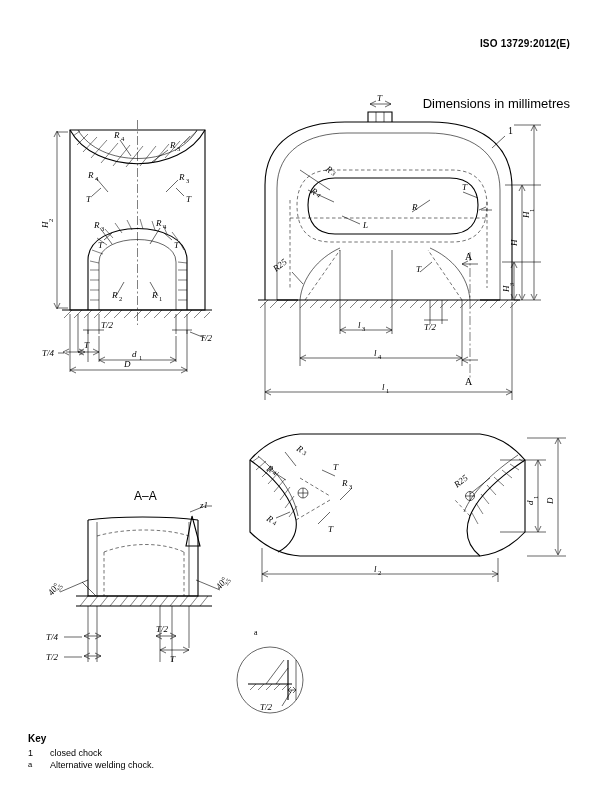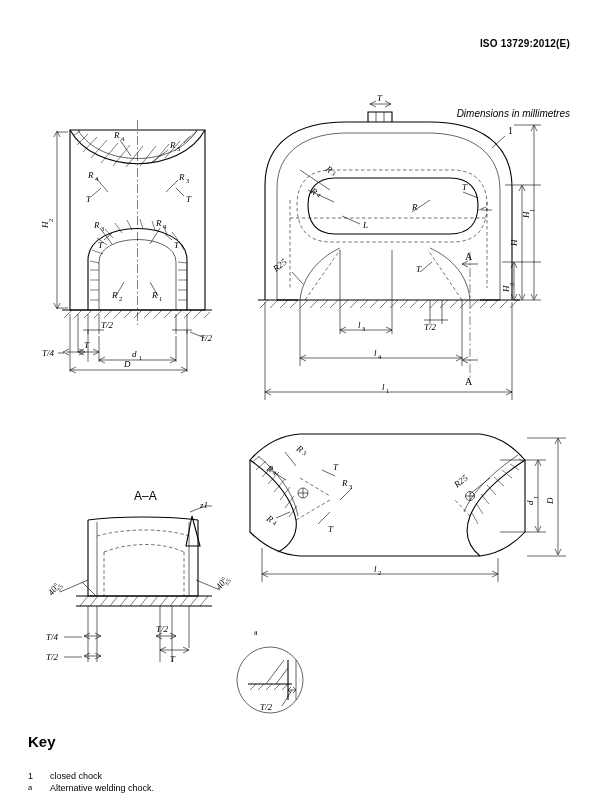--- a/index.html
+++ b/index.html
@@ -25,36 +25,35 @@
     right: 30px;
     top: 38px;
     font-family: "Liberation Sans", sans-serif;
     font-weight: bold;
     font-size: 10px;
     letter-spacing: 0.2px;
   }
   .dim-note {
     position: absolute;
     right: 30px;
-    top: 108px;
+    top: 96px;
     font-family: "Liberation Sans", sans-serif;
-    font-size: 10px;
-    font-style: italic;
+    font-size: 13px;
   }
   .key-block {
     position: absolute;
     left: 28px;
     top: 733px;
     font-family: "Liberation Sans", sans-serif;
     font-size: 9px;
   }
   .key-title {
     font-weight: bold;
-    font-size: 15px;
-    margin-bottom: 21px;
+    font-size: 10px;
+    margin-bottom: 4px;
   }
   .key-row {
     display: flex;
     margin-bottom: 2px;
   }
   .key-num {
     width: 22px;
     flex: 0 0 22px;
   }
   .key-sup {

